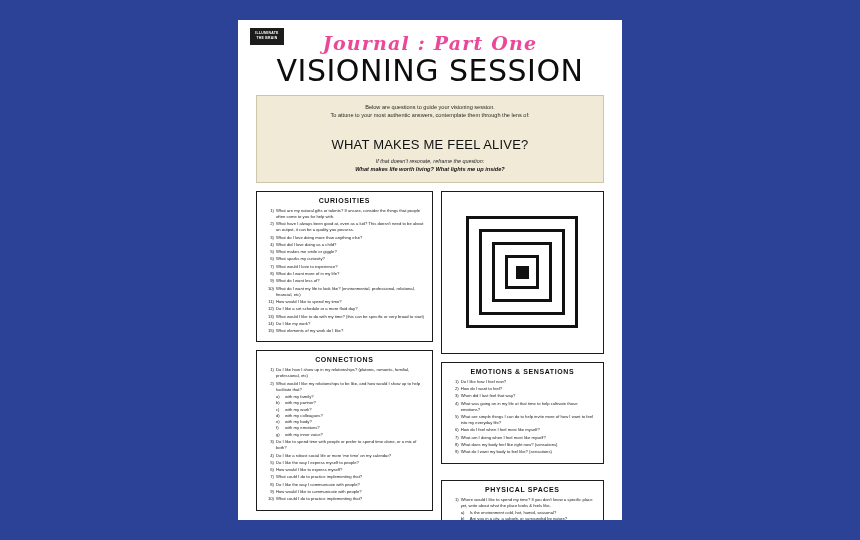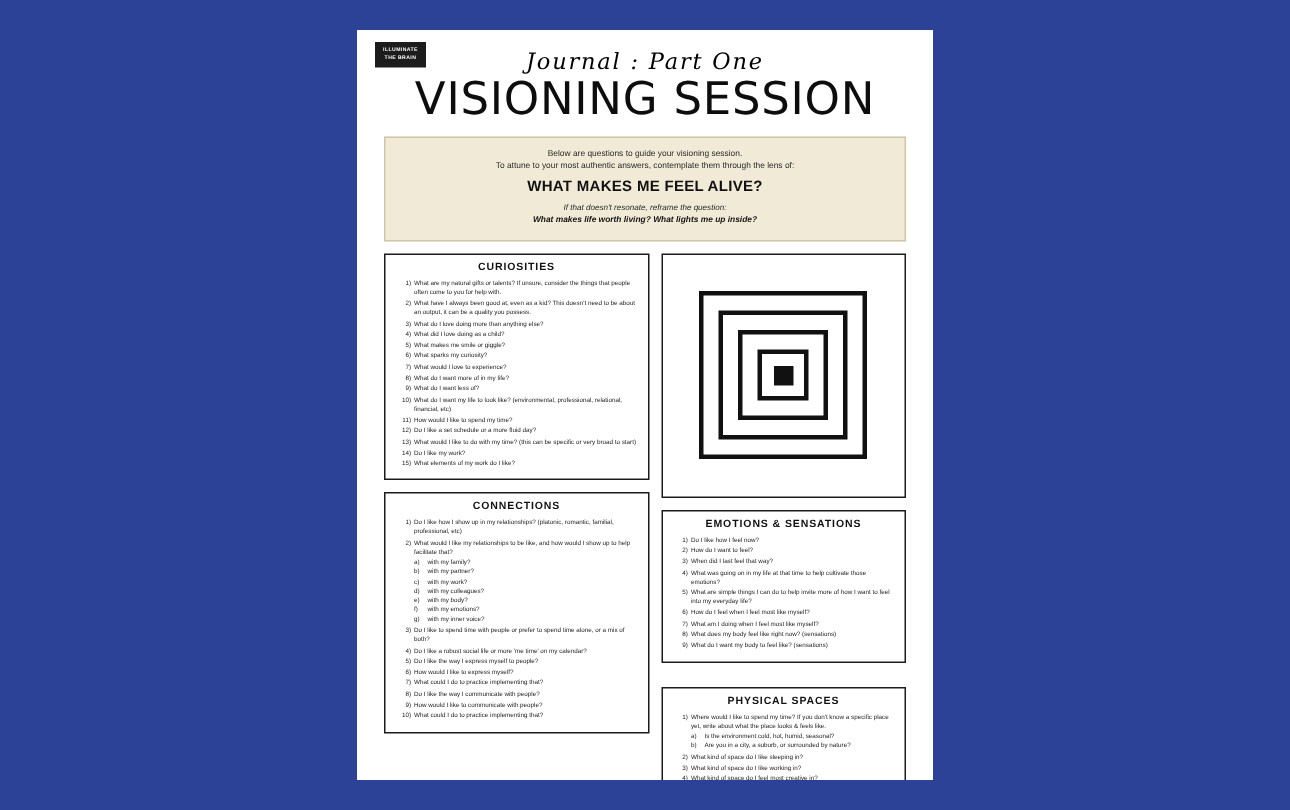--- a/index.html
+++ b/index.html
@@ -42,25 +42,25 @@
   }
   .logo-line2 { display: block; }
 
   .title-wrap {
     text-align: center;
     margin-top: 4px;
   }
   .script-title {
     font-family: "DejaVu Serif", serif;
     font-style: italic;
-    font-size: 15px;
+    font-size: 19px;
     letter-spacing: 1.2px;
-    color: #000000;
+    color: #ec4899;
     margin: 0 0 2px 0;
-    font-weight: normal;
+    font-weight: bold;
   }
   .main-title {
     font-family: "DejaVu Sans", sans-serif;
     font-weight: normal;
     font-size: 30px;
     letter-spacing: 0.5px;
     color: #0d0d0d;
     margin: 0;
     line-height: 1.02;
   }
@@ -72,24 +72,24 @@
     text-align: center;
     padding: 7px 10px 8px 10px;
     box-sizing: border-box;
   }
   .banner-line {
     font-size: 5.6px;
     color: #2a2a2a;
     line-height: 1.5;
   }
   .banner-strong {
-    font-size: 10px;
-    font-weight: bold;
+    font-size: 13px;
+    font-weight: normal;
     color: #111111;
-    margin-top: 4px;
+    margin-top: 18px;
     letter-spacing: 0.2px;
   }
   .banner-italic {
     font-size: 5.4px;
     font-style: italic;
     color: #2a2a2a;
     margin-top: 5px;
     line-height: 1.5;
   }
   .banner-italic-bold {

